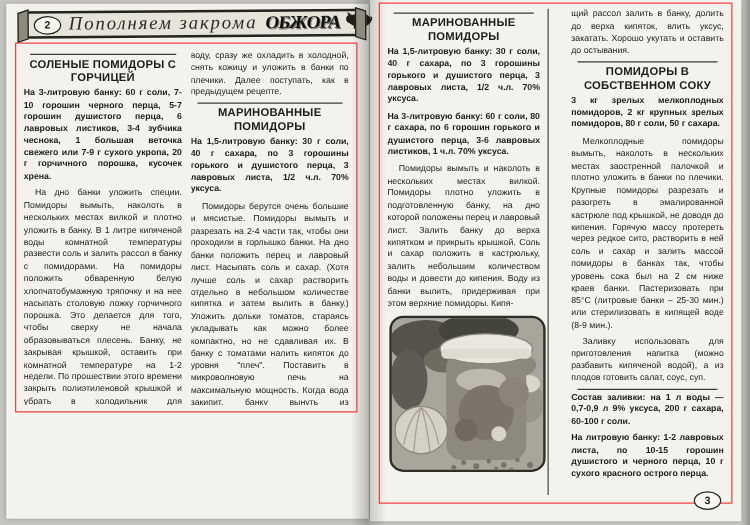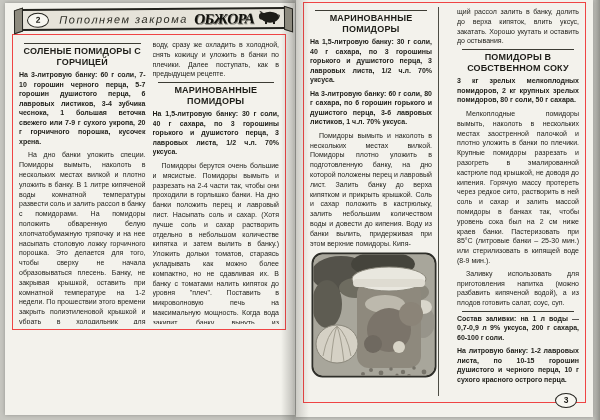--- a/index.html
+++ b/index.html
@@ -24,22 +24,22 @@
     display:flex;align-items:center;gap:6px;padding:0 6px;box-sizing:border-box;
     transform:rotate(-.4deg);
   }
   #banner:before,#banner:after{content:"";position:absolute;top:-2px;width:7px;height:22px;background:#8d8a7e;border:1px solid #23231e;}
   #banner:before{left:-7px;transform:skewY(-18deg);}
   #banner:after{right:-7px;transform:skewY(18deg);}
   .pagenum-oval{
     min-width:20px;height:13px;border:1px solid #23231e;border-radius:50%;
     background:#f7f6f0;font-size:8.5px;font-weight:bold;line-height:13px;text-align:center;
   }
-  #rubric{flex:1;text-align:right;font-family:Liberation Sans, sans-serif;font-style:italic;
-    font-size:11px;letter-spacing:1.5px;color:#2c2c25;white-space:nowrap;}
+  #rubric{flex:1;text-align:right;font-family:Liberation Serif, serif;font-style:italic;
+    font-size:15px;letter-spacing:1.5px;color:#2c2c25;white-space:nowrap;}
   #masthead{font-family:"Liberation Serif",serif;font-weight:bold;font-size:14.5px;
     letter-spacing:-.5px;color:#12120d;transform:skewX(-8deg);text-shadow:1px 1px 0 rgba(40,40,35,.55);white-space:nowrap;}
   #pig{flex:0 0 auto;margin-left:-2px;}
 
   
   .contentbox{position:absolute;border:1px solid #ef4444;box-sizing:border-box;display:flex;background:transparent;}
   #left-box{left:12px;top:34px;width:274px;height:296px;padding:5px 6px;gap:7px;}
   #right-box{left:303px;top:2px;width:283px;height:401px;padding:4px 6px 6px;}
   .col{flex:1;overflow:hidden;min-width:0;}
   #rp-col1{padding-right:6px;}

